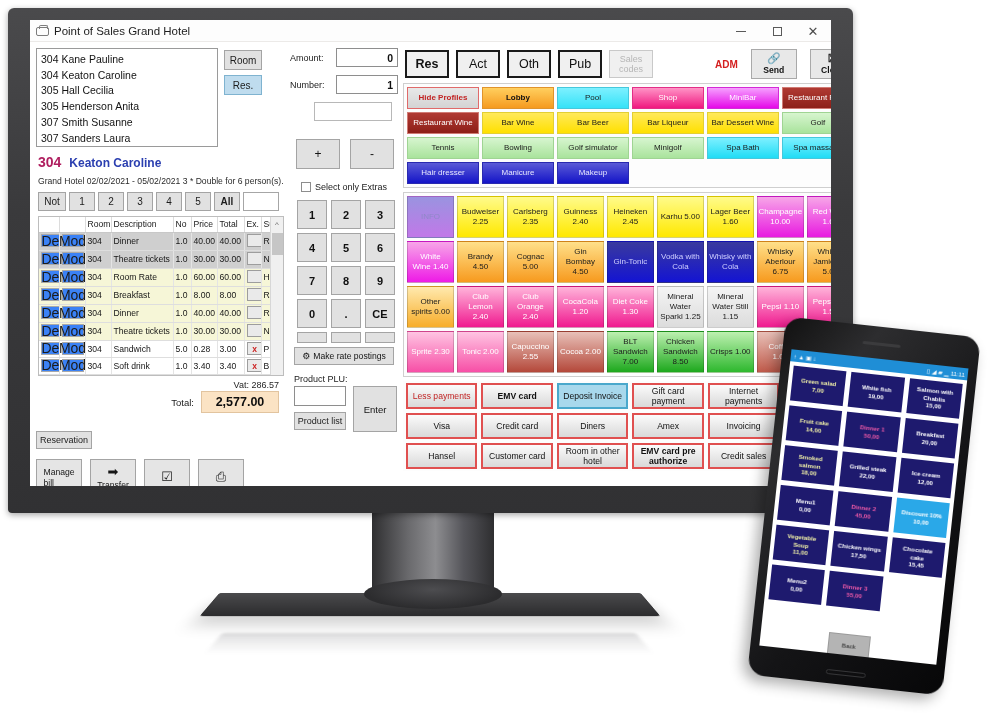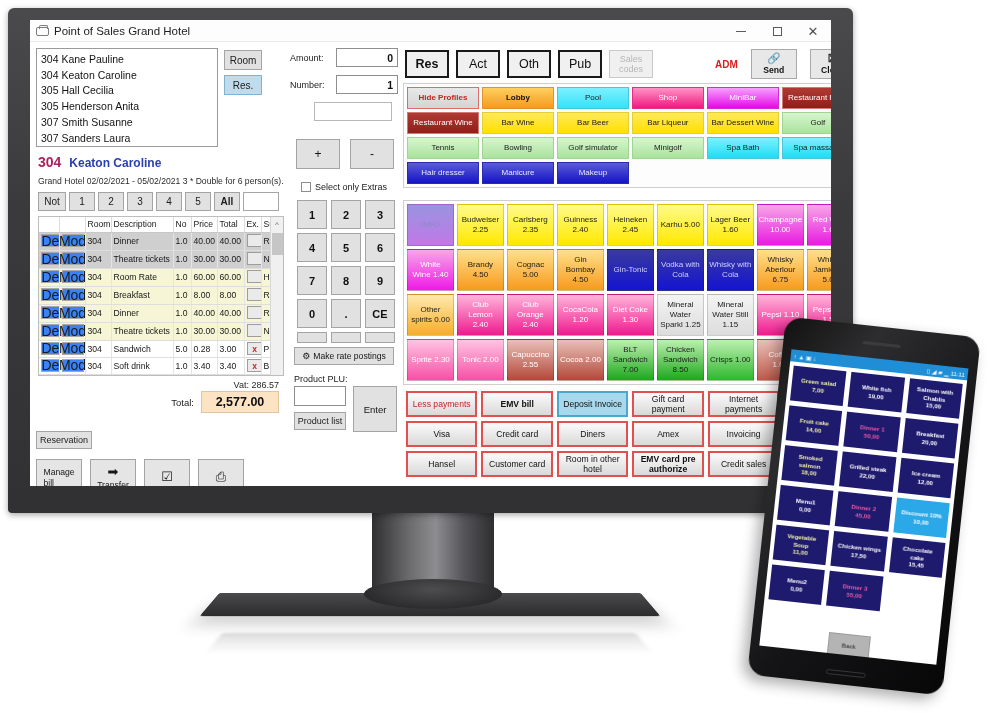--- a/index.html
+++ b/index.html
@@ -641,21 +641,21 @@
                 </div>
                 <div class="cat-btn" style="background: linear-gradient(rgb(91, 91, 214), rgb(20, 20, 200)); color: rgb(230, 230, 255); border-color: rgb(42, 42, 176);">
                   <span>Manicure</span>
                 </div>
                 <div class="cat-btn" style="background: linear-gradient(rgb(91, 91, 214), rgb(20, 20, 200)); color: rgb(230, 230, 255); border-color: rgb(42, 42, 176);">
                   <span>Makeup</span>
                 </div>
               </div>
           </div>
 
-          <div class="grid-box" style="margin-top:12px">
+          <div class="grid-box" style="margin-top:4px">
             <div class="grid9" id="prod-grid">
                 <div class="prod-btn" style="background: linear-gradient(rgb(154, 147, 224), rgb(193, 120, 232)); color: rgb(143, 136, 200);">
                   <span style="white-space: pre-line;">INFO</span>
                 </div>
                 <div class="prod-btn" style="background: linear-gradient(rgb(255, 251, 138), rgb(255, 232, 0)); color: rgb(27, 27, 27);">
                   <span style="white-space: pre-line;">Budweiser
 2.25</span>
                 </div>
                 <div class="prod-btn" style="background: linear-gradient(rgb(255, 251, 138), rgb(255, 232, 0)); color: rgb(27, 27, 27);">
                   <span style="white-space: pre-line;">Carlsberg
@@ -793,21 +793,21 @@
                 </div>
               </div>
           </div>
 
           <div class="grid-box" style="margin-top:4px;border:none;padding:2px 3px">
             <div class="grid6p" id="pay-grid">
                 <div class="pay-btn" style="color: rgb(194, 36, 36);">
                   <span style="white-space: pre-line;">Less payments</span>
                 </div>
                 <div class="pay-btn" style="color: rgb(17, 17, 17); font-weight: bold;">
-                  <span style="white-space: pre-line;">EMV bill</span>
+                  <span style="white-space: pre-line;">EMV card</span>
                 </div>
                 <div class="pay-btn" style="background: rgb(168, 216, 236); border-color: rgb(74, 168, 204); color: rgb(17, 17, 17);">
                   <span style="white-space: pre-line;">Deposit Invoice</span>
                 </div>
                 <div class="pay-btn" style="color: rgb(17, 17, 17);">
                   <span style="white-space: pre-line;">Gift card
 payment</span>
                 </div>
                 <div class="pay-btn" style="color: rgb(17, 17, 17);">
                   <span style="white-space: pre-line;">Internet

